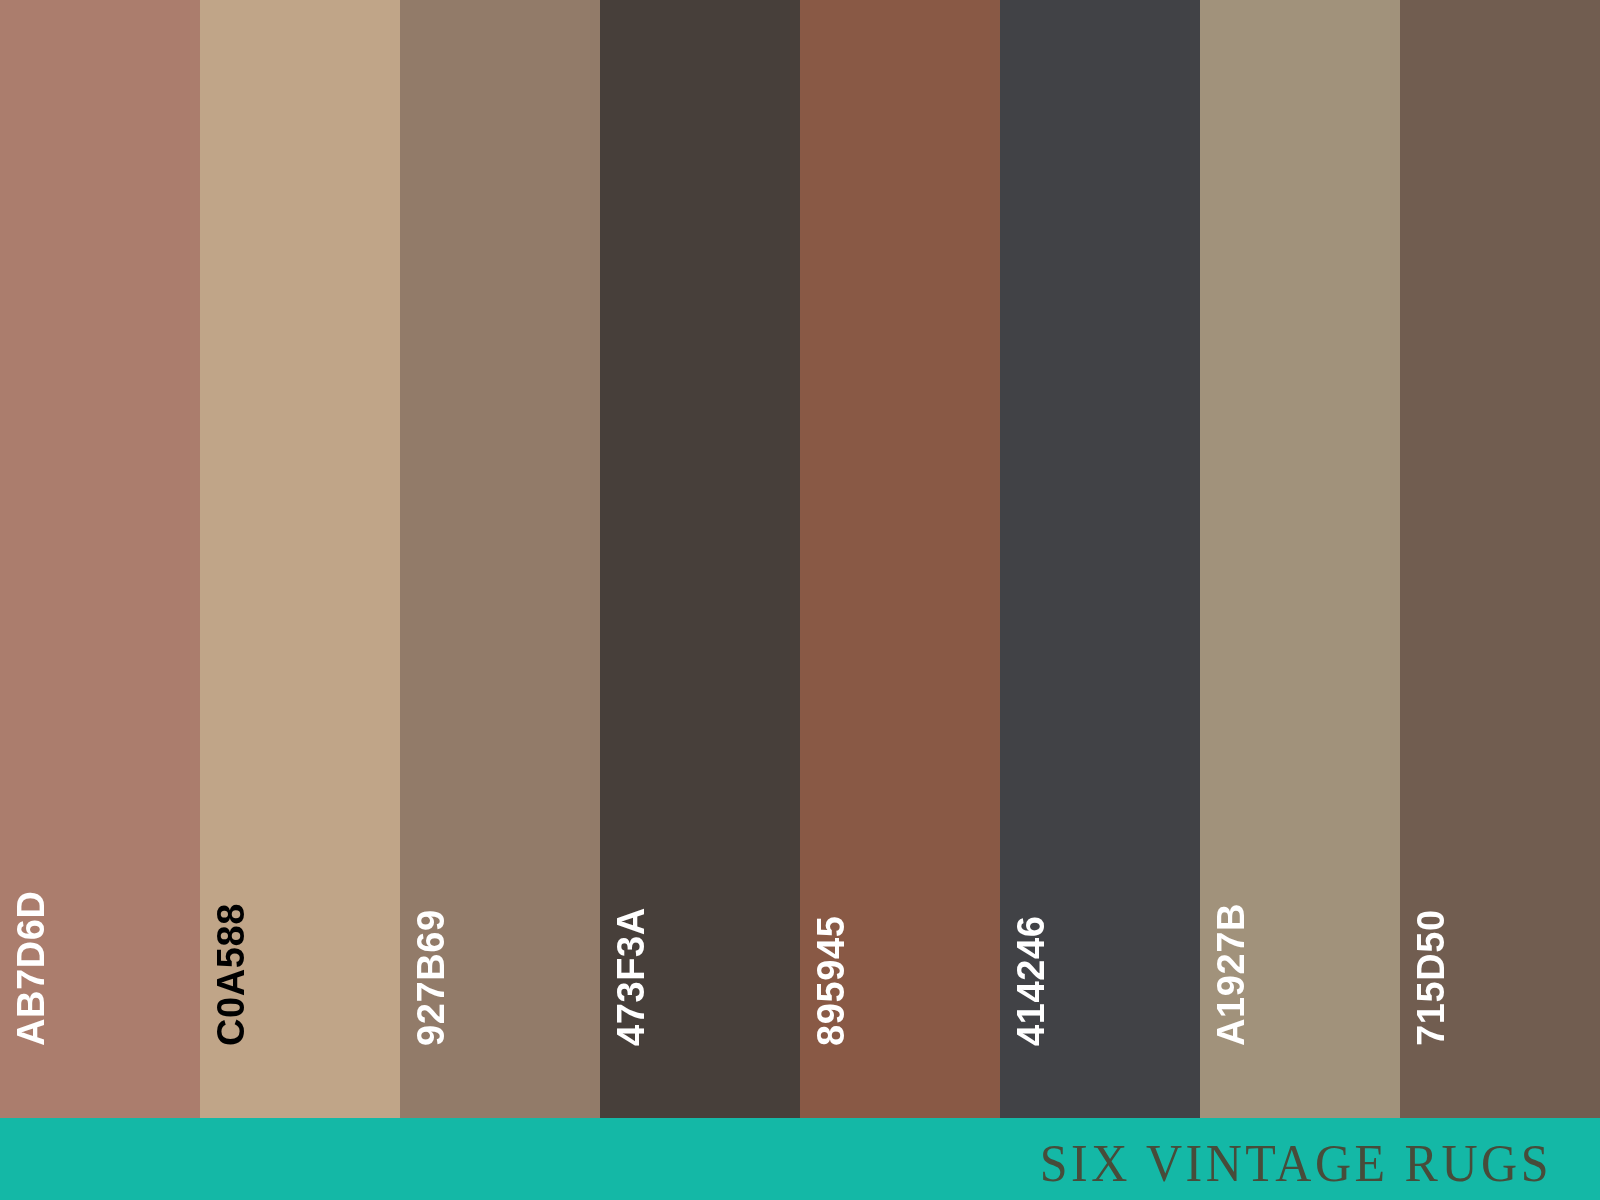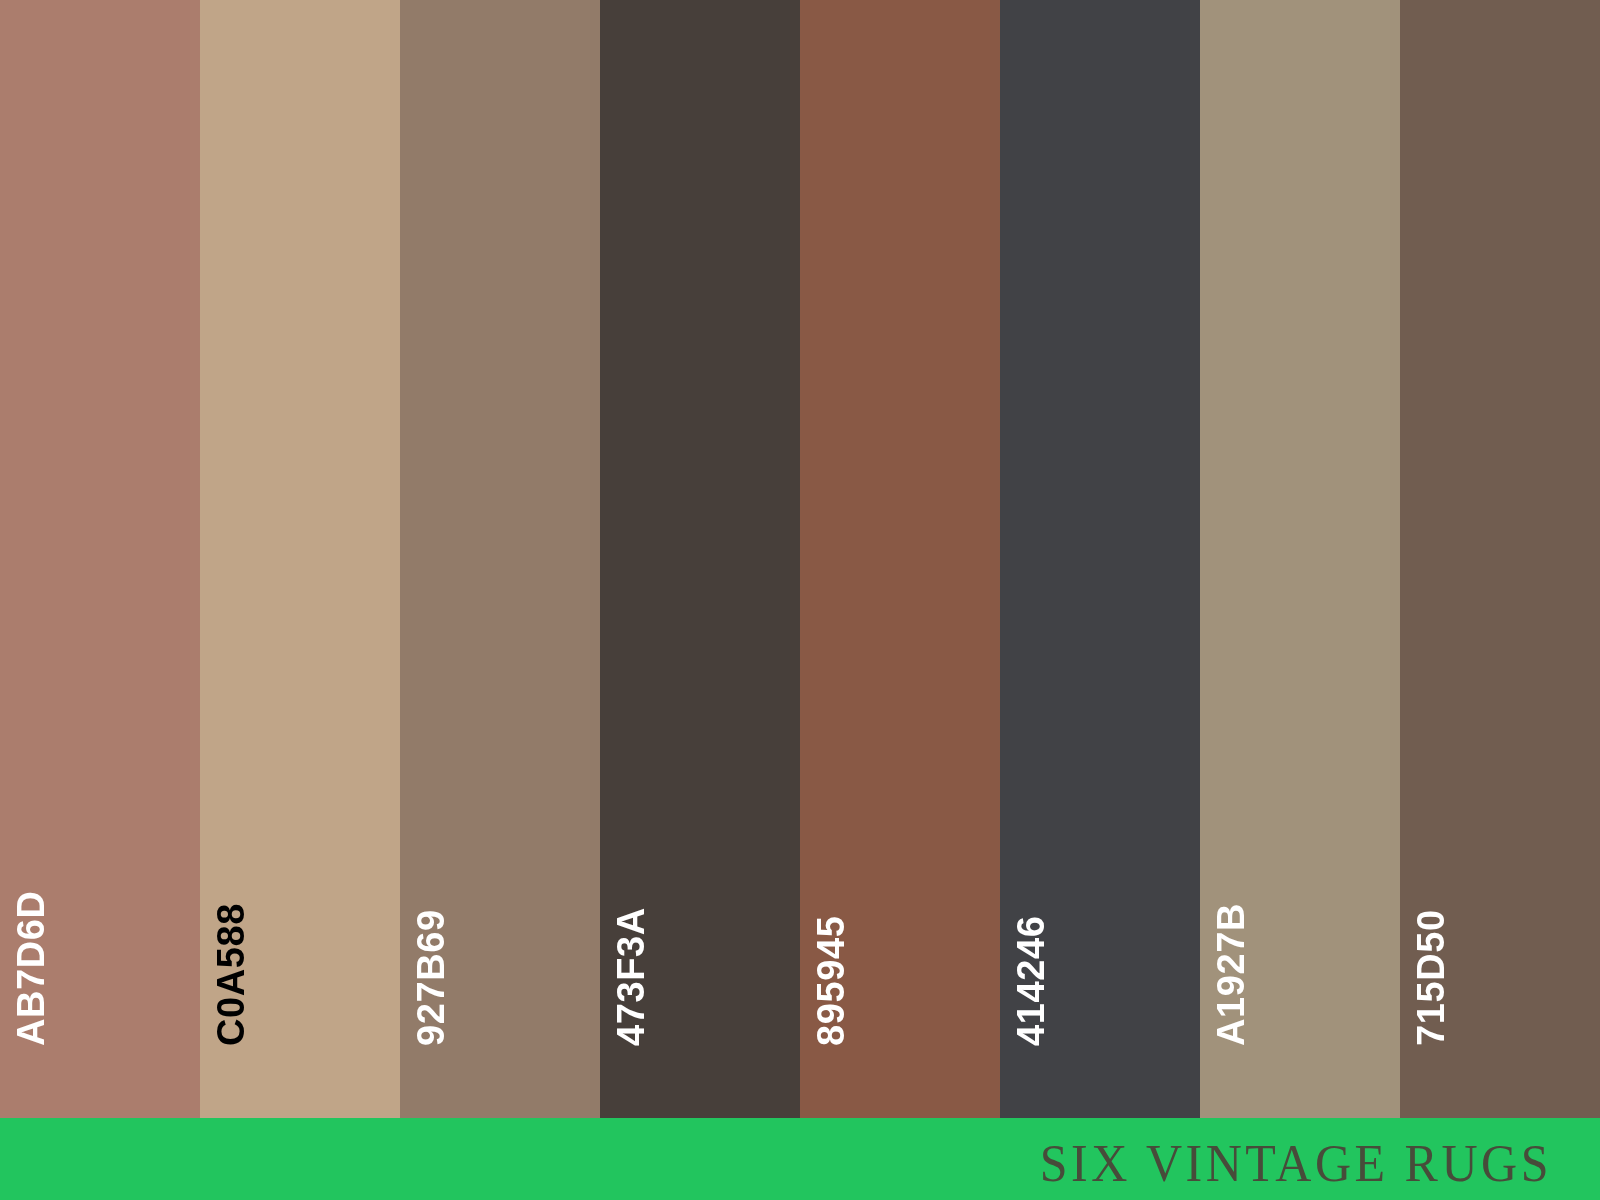--- a/index.html
+++ b/index.html
@@ -131,17 +131,17 @@
     </div>
 
     <div class="swatch" style="background-color: rgb(113, 93, 80);">
       <div class="swatch-label">
         <span class="label-text" style="color: rgb(255, 255, 255);">715D50</span>
       </div>
     </div>
 
   </div>
 
-  <div class="footer-bar" style="background-color: #22c55e;">
+  <div class="footer-bar" style="background-color: #14b8a6;">
     <span class="brand-wordmark" style="color: rgb(71, 76, 58);">SIX VINTAGE RUGS</span>
   </div>
 
 </div>
 
 </body></html>

